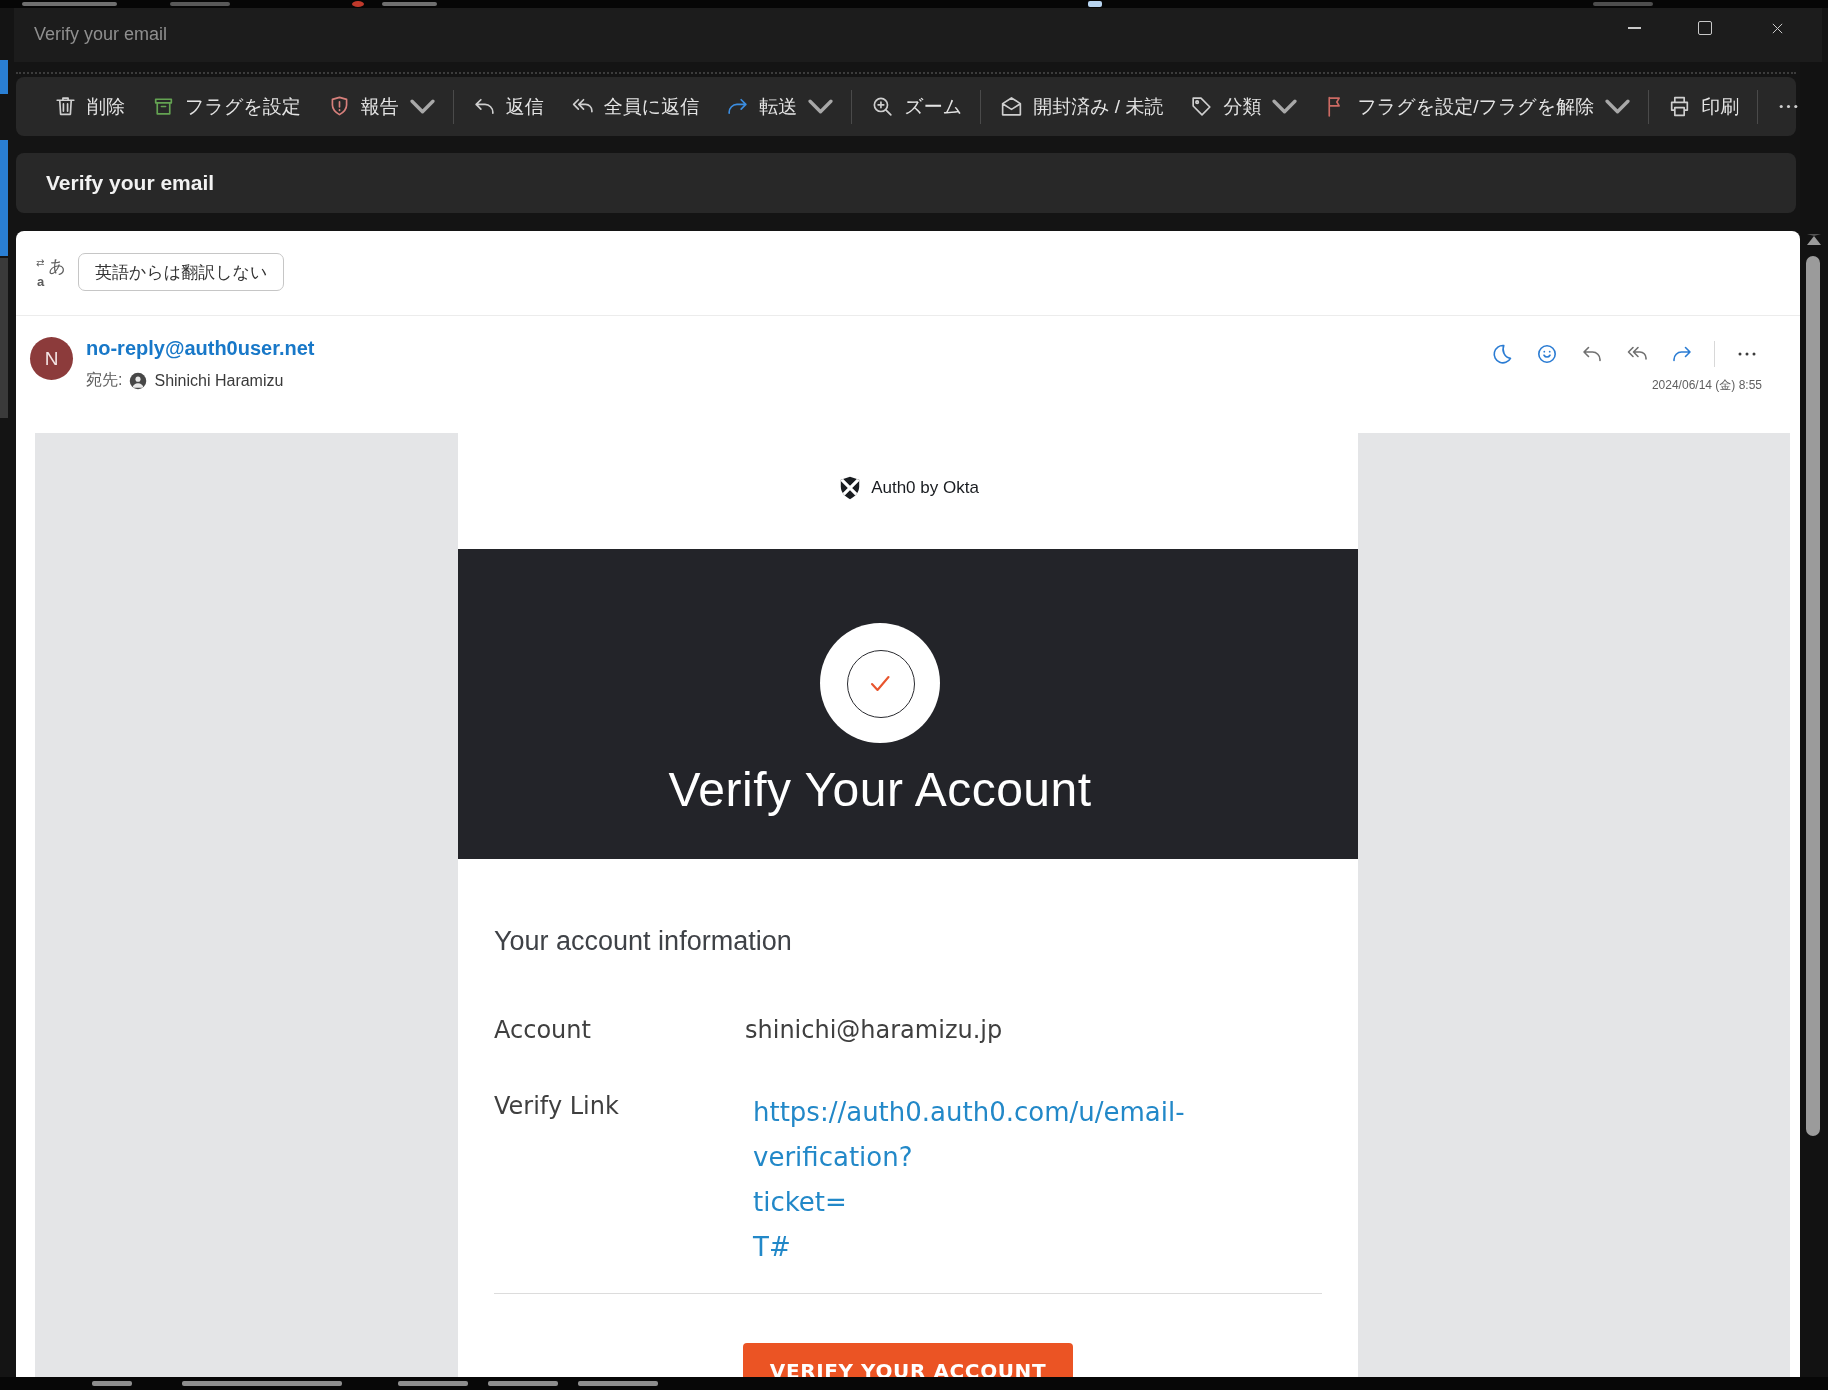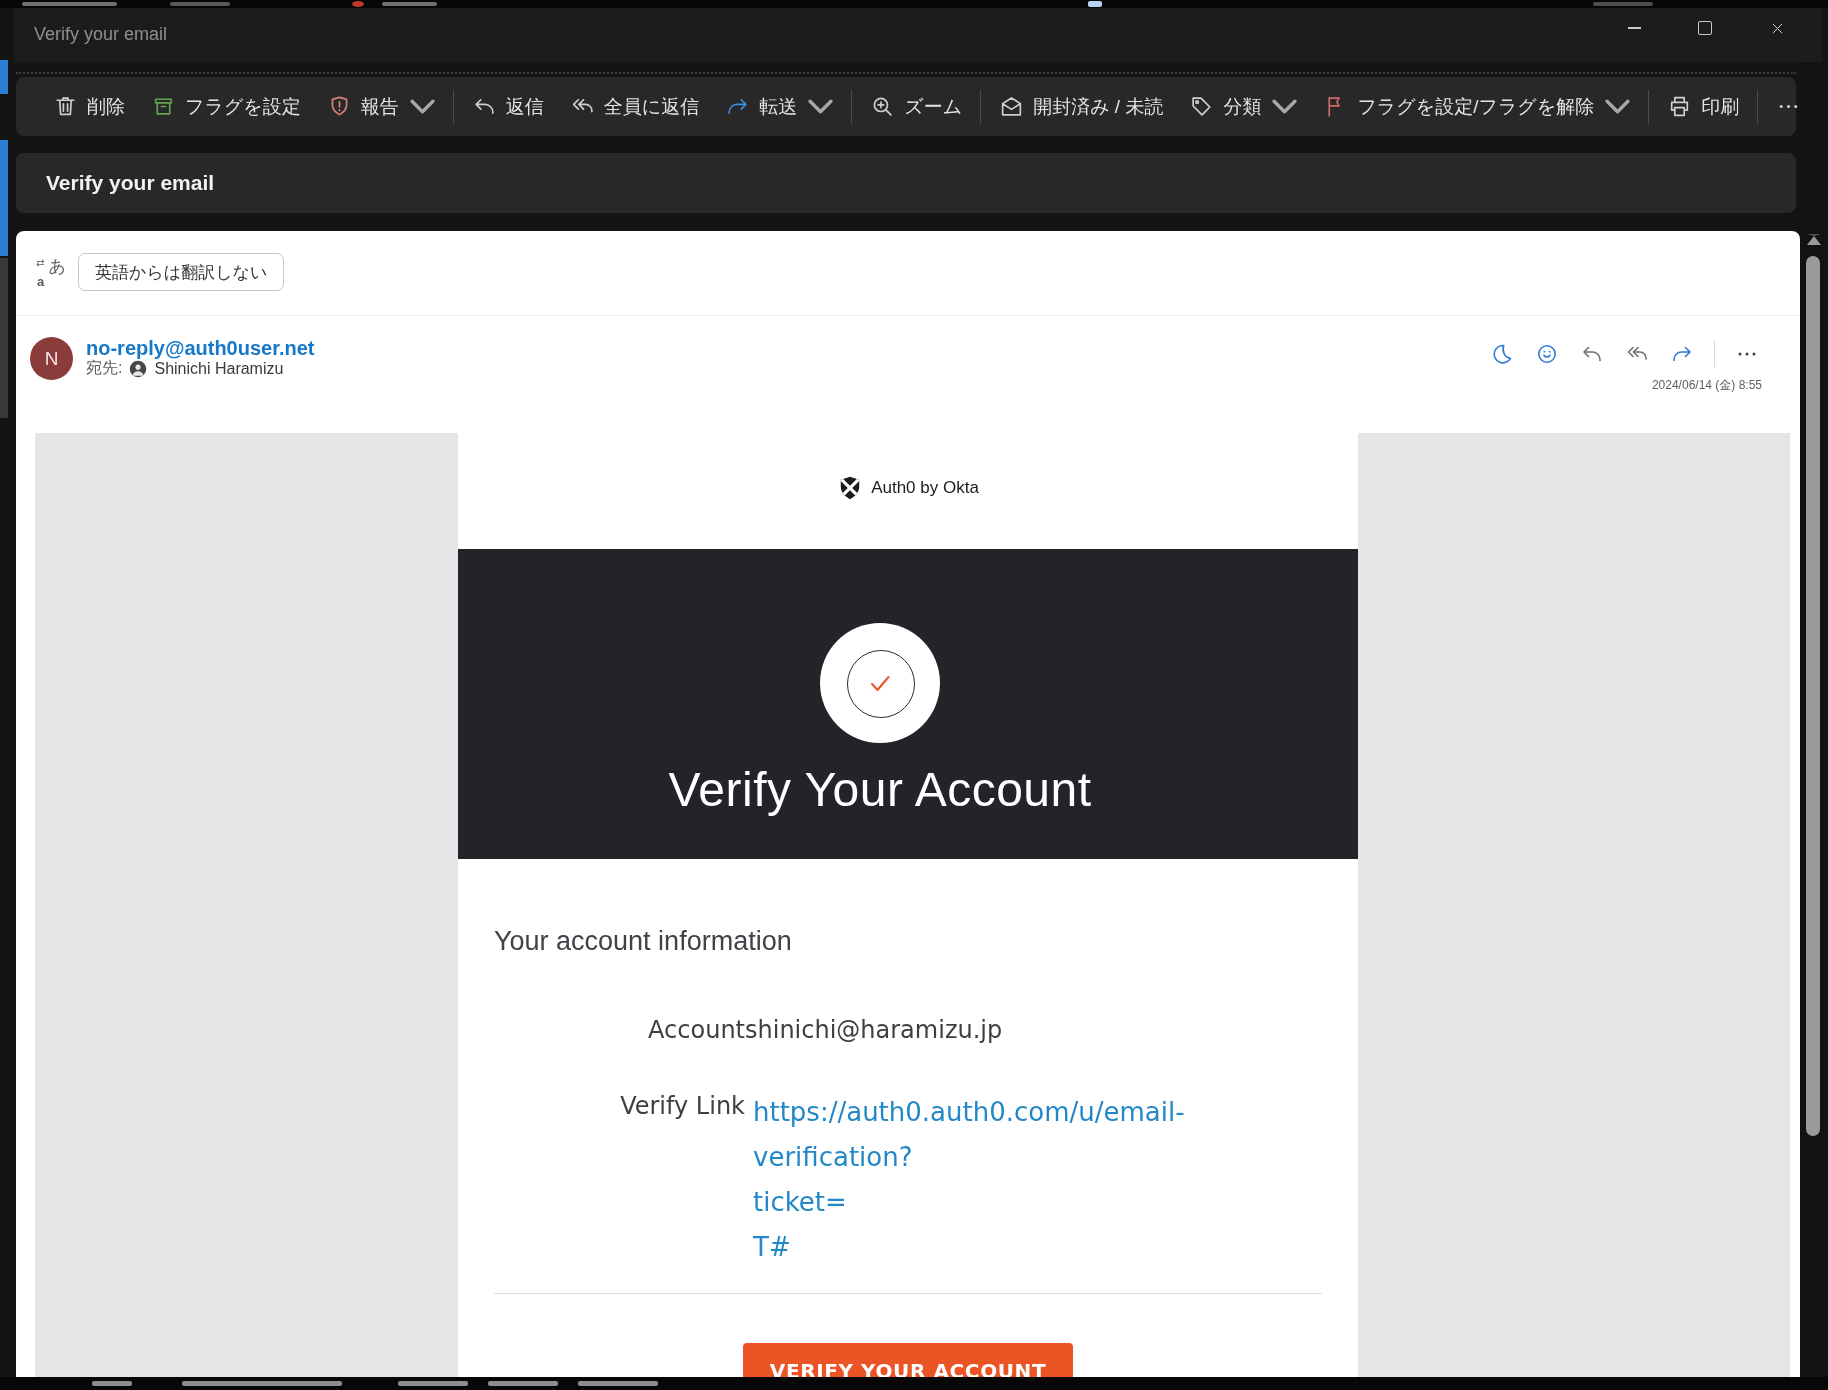--- a/index.html
+++ b/index.html
@@ -49,21 +49,21 @@
   .t-icon .big{position:absolute;right:0;top:-2px;font-size:17px;}
   .t-icon .small{position:absolute;left:1px;bottom:-2px;font-size:13px;font-weight:bold;}
   .t-icon .arr{position:absolute;left:0;top:0;font-size:10px;}
   .t-btn{height:38px;padding:0 16px;border:1px solid #c6c6c6;border-radius:7px;background:#fff;color:#333;
          font-size:17px;display:flex;align-items:center;font-family:inherit;white-space:nowrap;cursor:default;}
   .hdr-divider{position:absolute;left:0;top:84px;width:100%;height:1px;background:#ececec;}
 
   .avatar{position:absolute;left:14px;top:106px;width:43px;height:43px;border-radius:50%;background:#8c3b3b;
           color:#f3e4e4;display:flex;align-items:center;justify-content:center;font-size:19px;border:none;font-family:inherit;}
   .sender{position:absolute;left:70px;top:106px;font-size:20px;font-weight:bold;color:#1878c8;background:none;border:none;padding:0;font-family:inherit;}
-  .to-row{position:absolute;left:70px;top:127px;display:flex;align-items:center;gap:7px;font-size:16px;color:#5f5f5f;}
+  .to-row{position:absolute;left:70px;top:139px;display:flex;align-items:center;gap:7px;font-size:16px;color:#5f5f5f;}
   .recip-icon{width:18px;height:18px;flex:none;}
   .recipient{color:#3a3a3a;background:none;border:none;padding:0;font-size:16px;font-family:inherit;}
 
   .actions{position:absolute;top:110px;right:40px;display:flex;align-items:center;gap:19px;}
   .act{background:none;border:none;padding:0;width:26px;height:26px;display:flex;align-items:center;justify-content:center;cursor:default;}
   .act svg{width:24px;height:24px;}
   .ic-actblue{color:#2b7cd3}.ic-actgray{color:#707070}.ic-actdark{color:#3c3c3c}
   .actions-sep{width:1px;height:26px;background:#d8d8d8;}
   .date{position:absolute;top:146px;right:38px;font-size:12px;color:#5f5f5f;}
 
@@ -81,21 +81,21 @@
   .hero-inner{position:absolute;inset:0;transform:translateX(-28px);}
   .check-circle{position:absolute;left:50%;top:74px;width:120px;height:120px;margin-left:-60px;border-radius:50%;background:#fff;}
   .check-ring{position:absolute;left:50%;top:50%;width:66px;height:66px;margin:-33px 0 0 -33px;border:1.5px solid #2a2b30;border-radius:50%;}
   .check-svg{position:absolute;left:50%;top:50%;width:40px;height:40px;margin:-20px 0 0 -20px;}
   .hero-title{position:absolute;left:0;right:0;top:213px;text-align:center;color:#fff;font-size:48px;line-height:56px;font-weight:400;letter-spacing:.5px;}
 
   .section-title{margin:66px 36px 0;font-size:27px;line-height:32px;color:#3f4247;}
   .info-row{display:flex;margin:0 36px;font-size:24px;line-height:32px;color:#3f3f3f;font-family:"DejaVu Sans",sans-serif;}
   .row-account{margin-top:57px;}
   .row-verify{margin-top:44px;gap:8px;}
-  .info-label{width:251px;flex:none;text-align:right;}
+  .info-label{width:251px;flex:none;}
   .link-lines{display:flex;flex-direction:column;font-size:26px;line-height:45px;}
   .link-lines a{color:#2288c8;text-decoration:none;}
   .body-divider{margin:23px 36px 0;height:1px;background:#dcdcdc;}
   .verify-btn{display:block;margin:49px auto 0;width:330px;height:55px;background:#eb5424;color:#fff;border:none;
               border-radius:4px;font-size:20px;font-weight:bold;letter-spacing:.6px;font-family:"DejaVu Sans",sans-serif;cursor:default;}
 
   
   .scroll-region{position:absolute;left:1800px;top:62px;width:28px;height:1315px;background:#121212;}
   .scroll-up{position:absolute;left:7px;top:172px;width:0;height:0;border-left:7px solid transparent;border-right:7px solid transparent;border-bottom:9px solid #9a9a9a;background:none;padding:0;}
   .scroll-thumb{position:absolute;left:6px;top:194px;width:14px;height:880px;background:#9b9b9b;border-radius:7px;}

